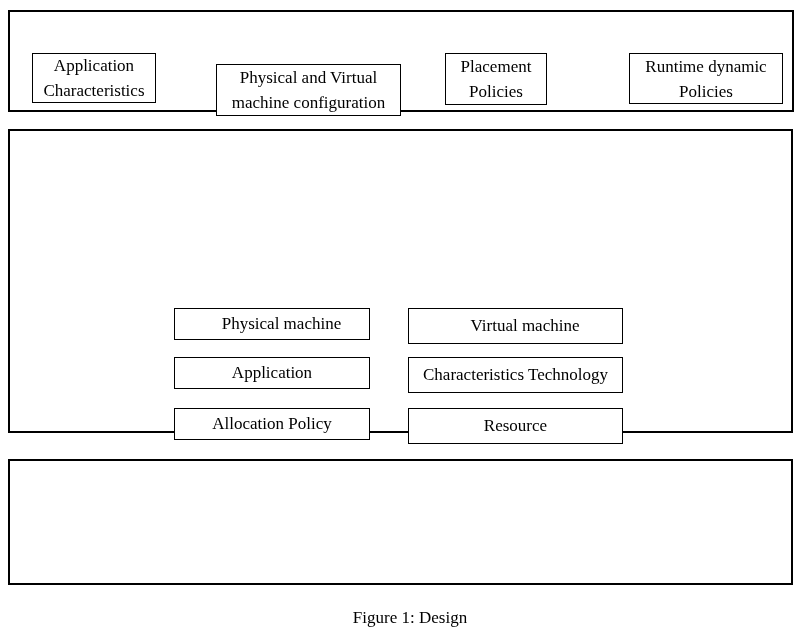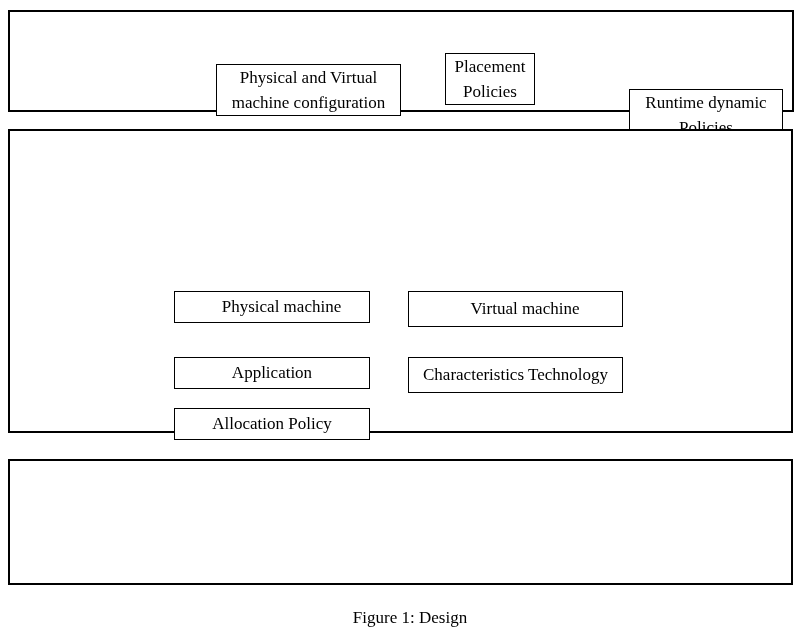--- a/index.html
+++ b/index.html
@@ -36,27 +36,27 @@
     padding: 0 2px;
   }
   .box.single {
     line-height: normal;
     white-space: nowrap;
   }
   
   .layer-config { left: 8px; top: 10px; width: 786px; height: 102px; }
   .b-app-char   { left: 22px;  top: 41px; width: 124px; height: 50px; }
   .b-pv-config  { left: 206px; top: 52px; width: 185px; height: 52px; }
-  .b-placement  { left: 435px; top: 41px; width: 90px;  height: 52px; }
-  .b-runtime    { left: 619px; top: 41px; width: 154px; height: 51px; margin-top: 36px; }
+  .b-placement  { left: 435px; top: 41px; width: 102px;  height: 52px; }
+  .b-runtime    { left: 619px; top: 41px; width: 154px; height: 51px; }
   
   .layer-entity { left: 8px; top: 129px; width: 785px; height: 304px; }
   .col-left  { left: 164px; width: 196px; height: 32px; }
   .col-right { left: 398px; width: 215px; height: 36px; }
-  .row-1 { top: 160px; padding-left: 21px; }
+  .row-1 { top: 177px; padding-left: 21px; }
   .row-2 { top: 226px; }
   .row-3 { top: 277px; }
   .row-4 { top: 328px; }
   
   .layer-event { left: 8px; top: 459px; width: 785px; height: 126px; }
   
   .caption {
     position: absolute;
     left: 0;
     top: 608px;
@@ -65,33 +65,35 @@
     font-size: 17px;
     line-height: 20px;
   }
 </style>
 </head>
 <body>
 
 <div class="page">
 
   <div class="layer layer-config">
+    <div class="box b-app-char">Application Characteristics</div>
     <div class="box b-pv-config">Physical and Virtual machine configuration</div>
     <div class="box b-placement">Placement Policies</div>
     <div class="box b-runtime">Runtime dynamic Policies</div>
   </div>
 
   <div class="layer layer-entity">
     <div class="box single col-left row-1">Physical machine</div>
     <div class="box single col-left row-2">Application</div>
     <div class="box single col-left row-3">Allocation Policy</div>
     <div class="box single col-left row-4">Resource Allocation</div>
 
     <div class="box single col-right row-1">Virtual machine</div>
     <div class="box single col-right row-2">Characteristics Technology</div>
+    <div class="box single col-right row-3">Resource</div>
     <div class="box single col-right row-4">Log generation</div>
   </div>
 
   <div class="layer layer-event">
     
     
     
   </div>
 
   <div class="caption">Figure 1: Design</div>

